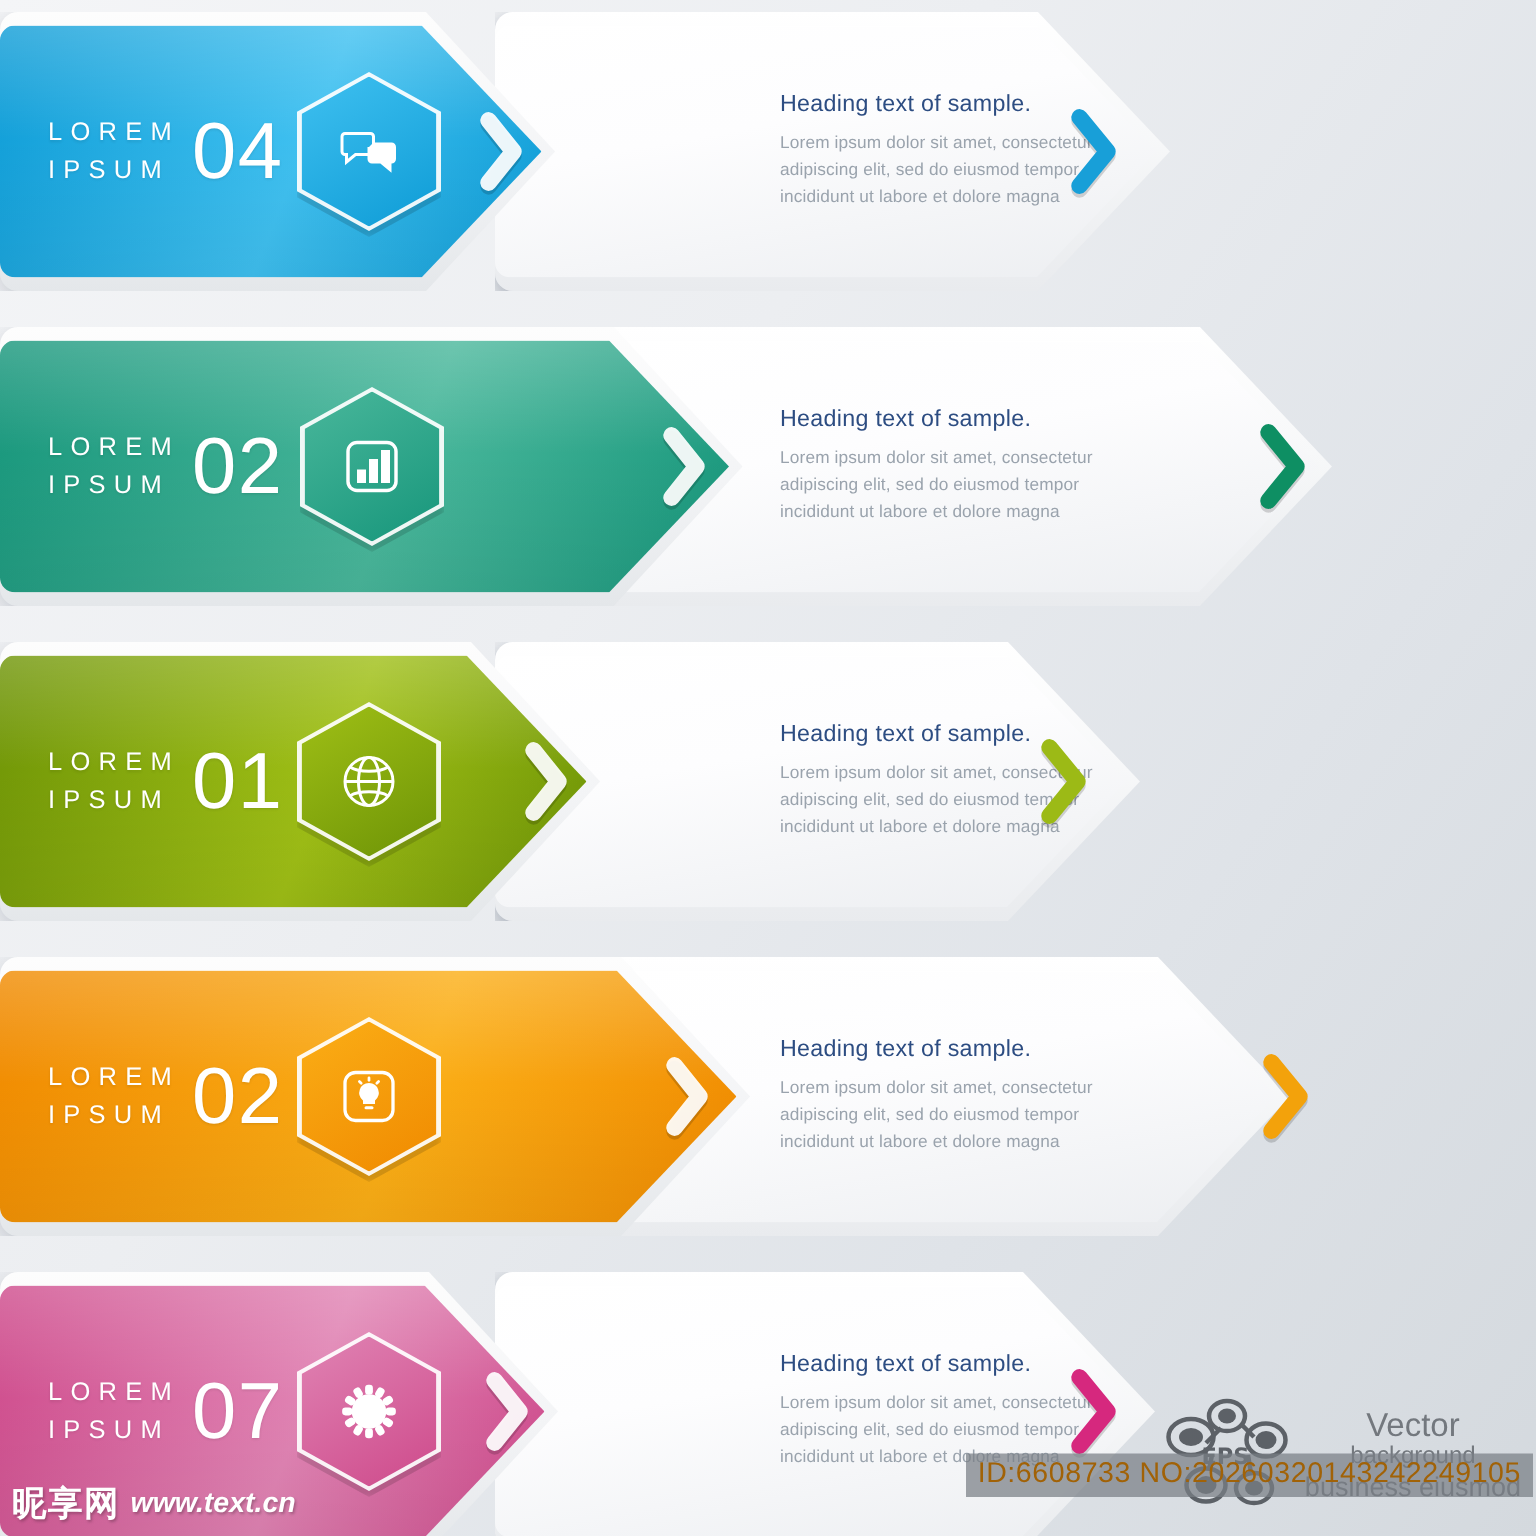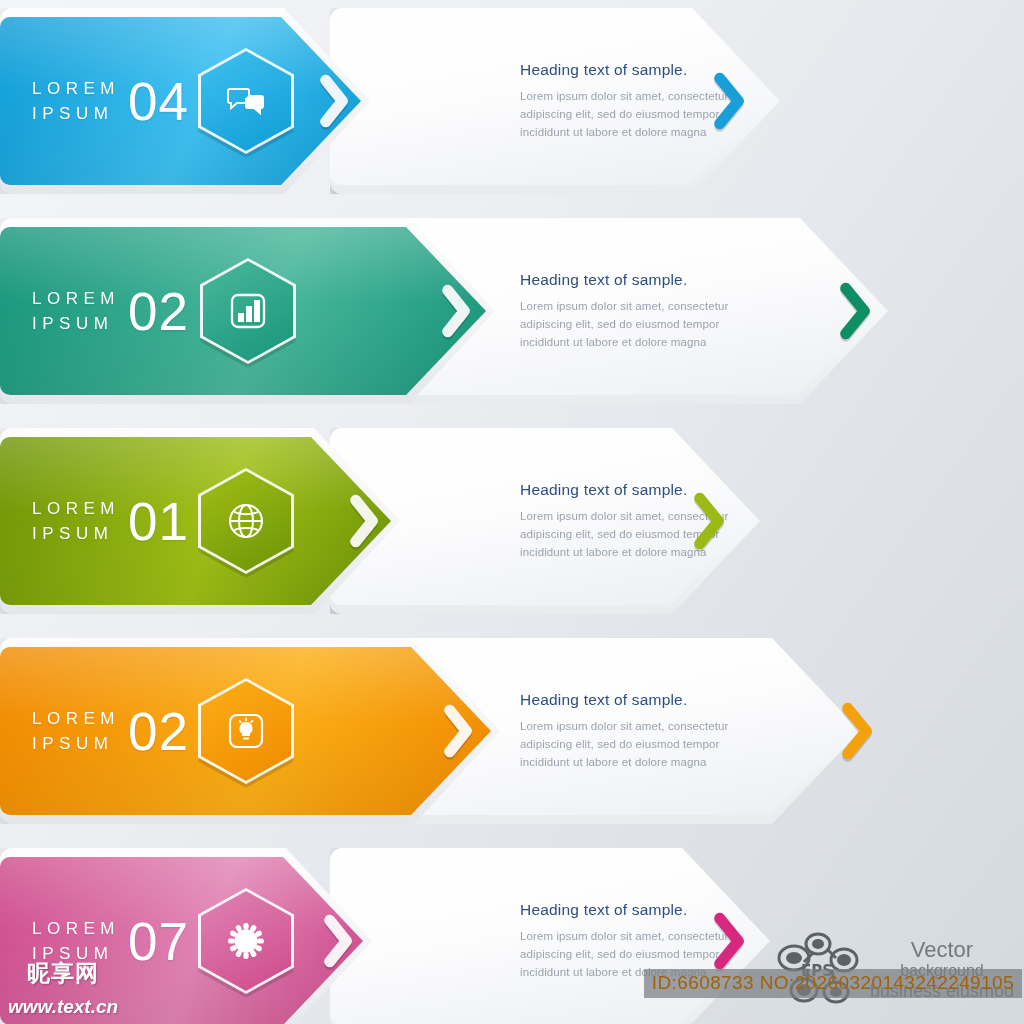--- a/index.html
+++ b/index.html
@@ -142,21 +142,21 @@
     font-size:11.5px;
     color:#9aa3ad;
     line-height:1.55;
     margin:0;
     letter-spacing:.1px;
   }
 
   
   .wm-left{
     position:absolute;left:8px;bottom:6px;
-    display:flex;align-items:center;gap:7px;z-index:40;flex-direction:column;
+    display:flex;align-items:center;gap:7px;z-index:40;
   }
   .wm-cn{
     color:#ffffff;font-size:23px;font-weight:700;
     letter-spacing:1px;
     text-shadow:1px 1px 2px rgba(0,0,0,.25);
     font-family:"DejaVu Sans",sans-serif;
   }
   .wm-url{
     color:#ffffff;font-size:19px;font-style:italic;font-weight:700;
     text-shadow:1px 1px 2px rgba(0,0,0,.25);

